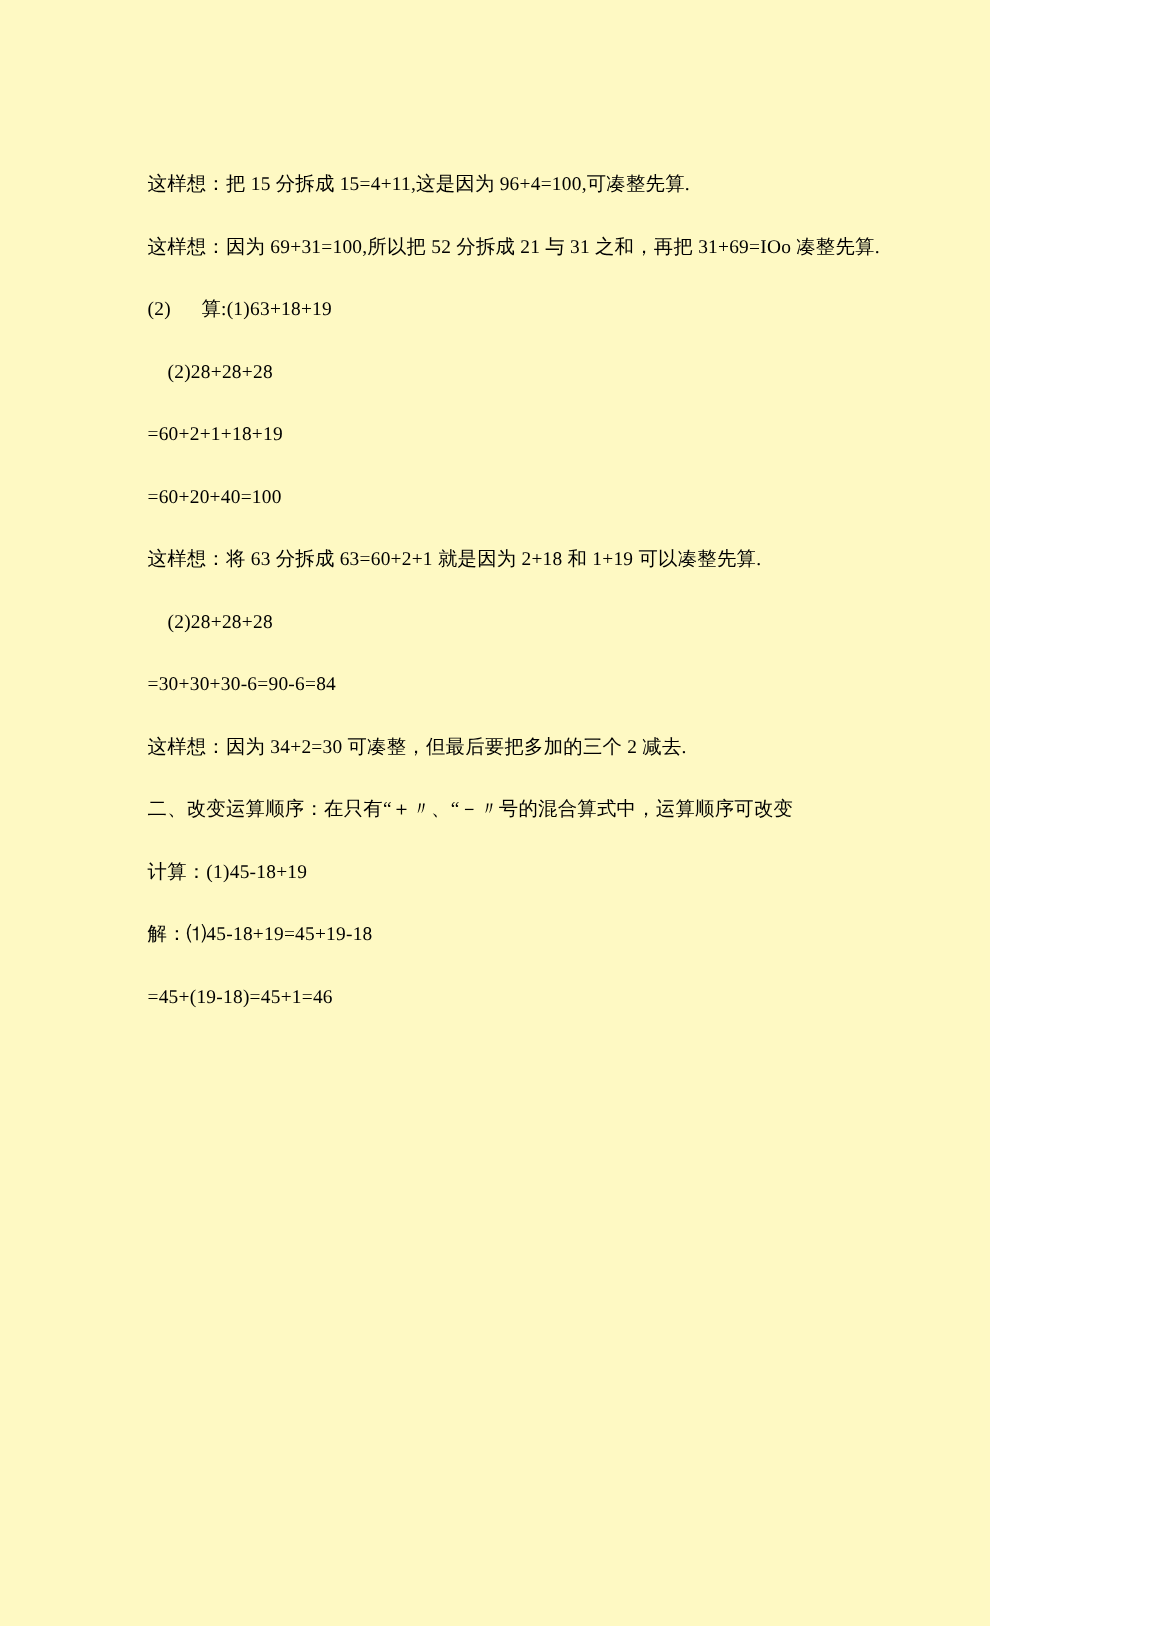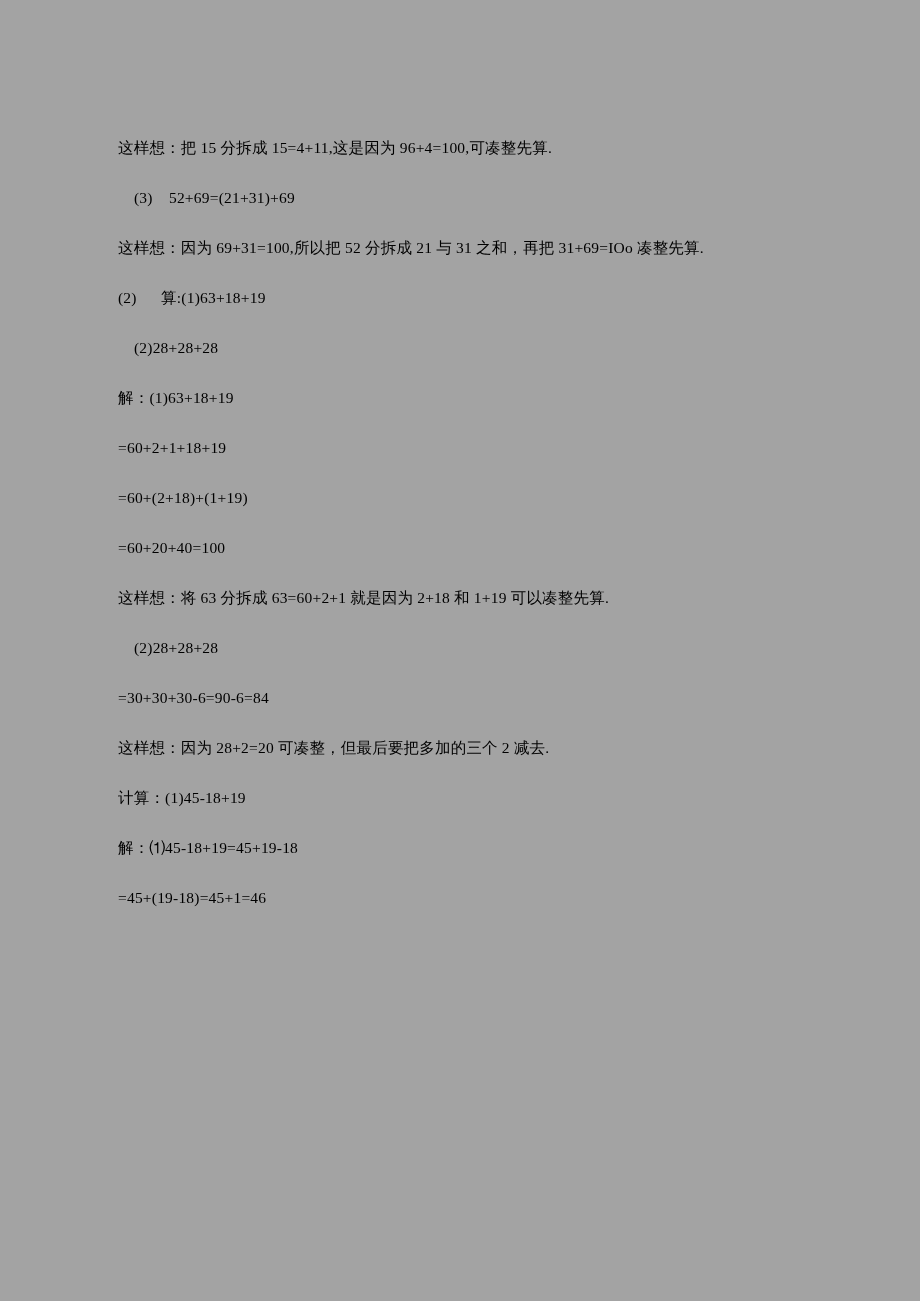--- a/index.html
+++ b/index.html
@@ -8,23 +8,23 @@
     background: #ffffff;
   }
   body {
     width: 920px;
     height: 1301px;
     font-family: "Liberation Serif", "DejaVu Serif", serif;
     color: #000000;
   }
   .page {
     position: relative;
-    width: 920px;
+    width: 792px;
     height: 1301px;
-    background: #a3a3a3;
+    background: #fef9c3;
     box-sizing: border-box;
     padding: 140px 120px 60px 118px;
   }
   .doc-body {
     width: 684px;
   }
   .line {
     font-size: 15.5px;
     line-height: 1.0;
     margin: 0 0 34.5px 0;
@@ -37,29 +37,27 @@
   .line.last {
     margin-bottom: 0;
   }
 </style>
 </head>
 <body>
 
 <div class="page">
   <div class="doc-body">
     <p class="line">这样想：把 15 分拆成 15=4+11,这是因为 96+4=100,可凑整先算.</p>
-    <p class="line indent">(3)    52+69=(21+31)+69</p>
     <p class="line">这样想：因为 69+31=100,所以把 52 分拆成 21 与 31 之和，再把 31+69=IOo 凑整先算.</p>
     <p class="line">(2)      算:(1)63+18+19</p>
     <p class="line indent">(2)28+28+28</p>
-    <p class="line">解：(1)63+18+19</p>
     <p class="line">=60+2+1+18+19</p>
-    <p class="line">=60+(2+18)+(1+19)</p>
     <p class="line">=60+20+40=100</p>
     <p class="line">这样想：将 63 分拆成 63=60+2+1 就是因为 2+18 和 1+19 可以凑整先算.</p>
     <p class="line indent">(2)28+28+28</p>
     <p class="line">=30+30+30-6=90-6=84</p>
-    <p class="line">这样想：因为 28+2=20 可凑整，但最后要把多加的三个 2 减去.</p>
+    <p class="line">这样想：因为 34+2=30 可凑整，但最后要把多加的三个 2 减去.</p>
+    <p class="line">二、改变运算顺序：在只有“＋〃、“－〃号的混合算式中，运算顺序可改变</p>
     <p class="line">计算：(1)45-18+19</p>
     <p class="line">解：⑴45-18+19=45+19-18</p>
     <p class="line last">=45+(19-18)=45+1=46</p>
   </div>
 </div>
 
 </body></html>

